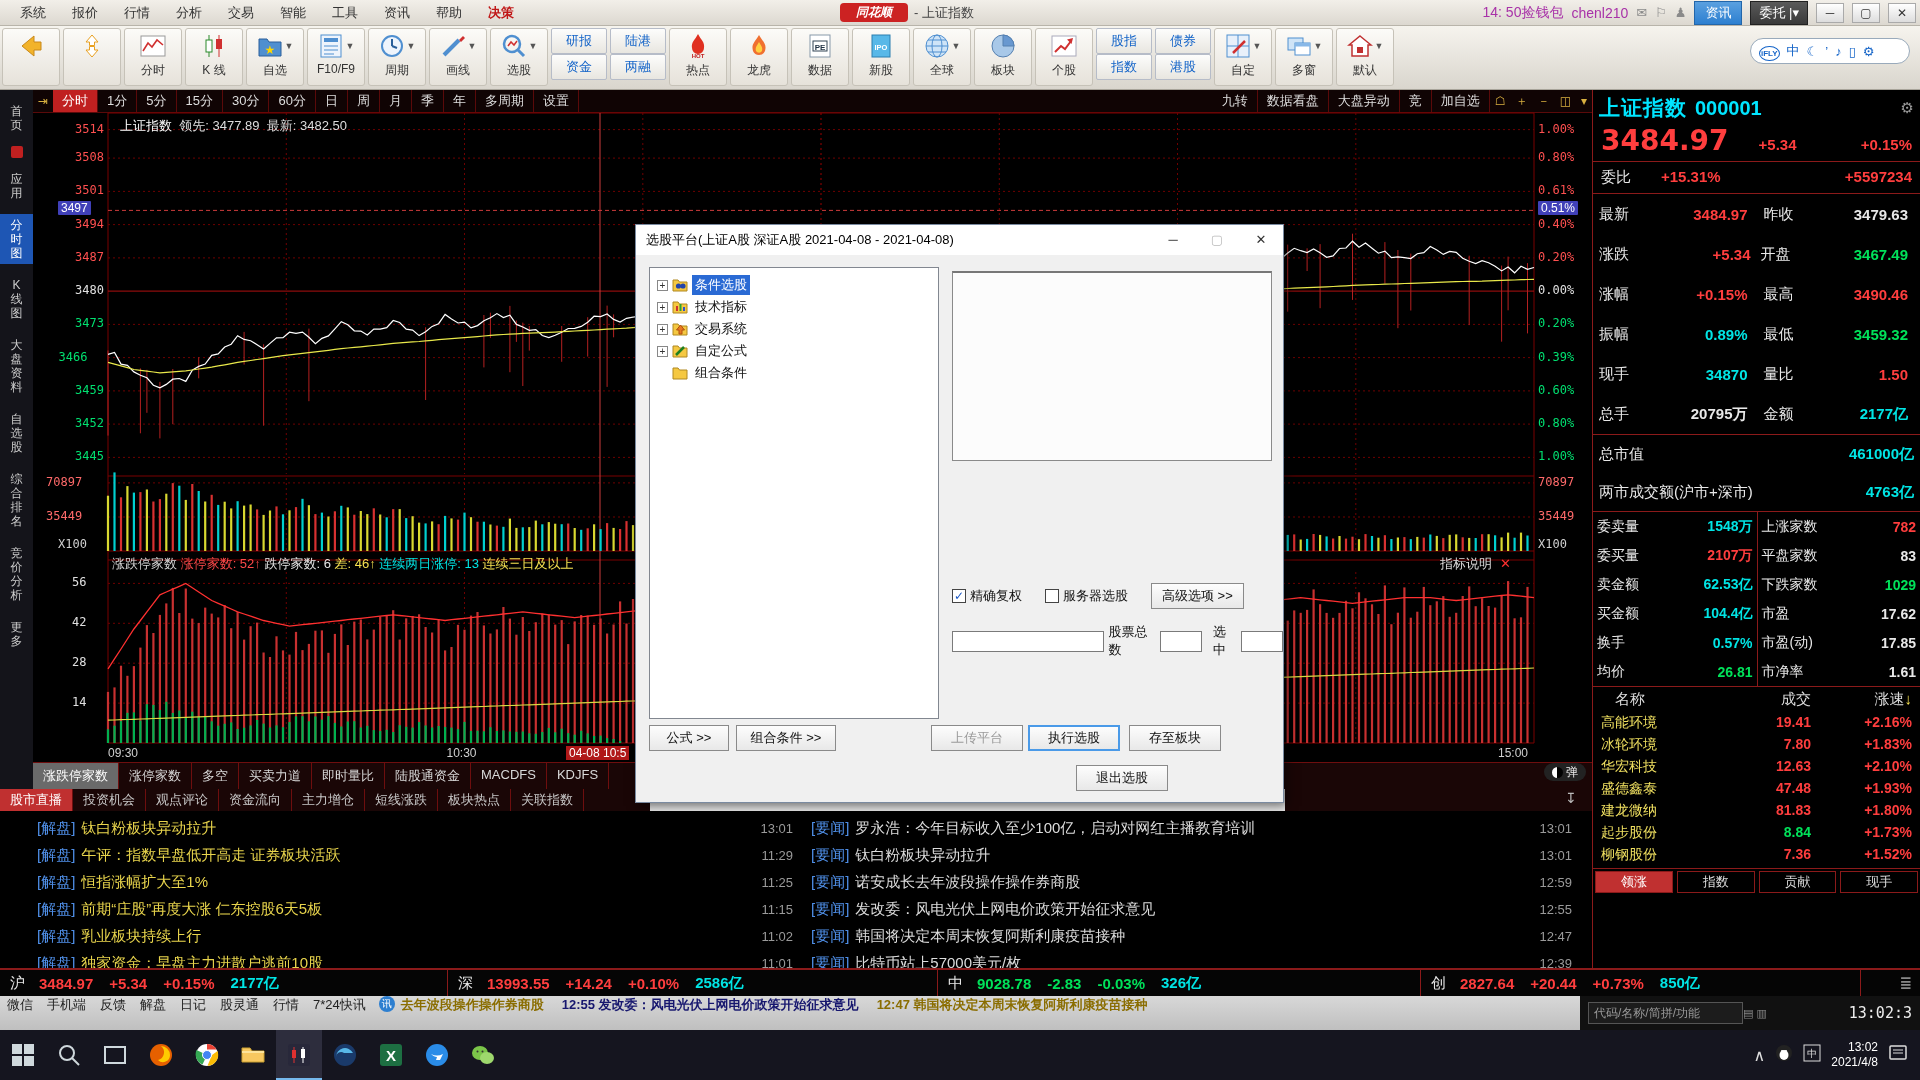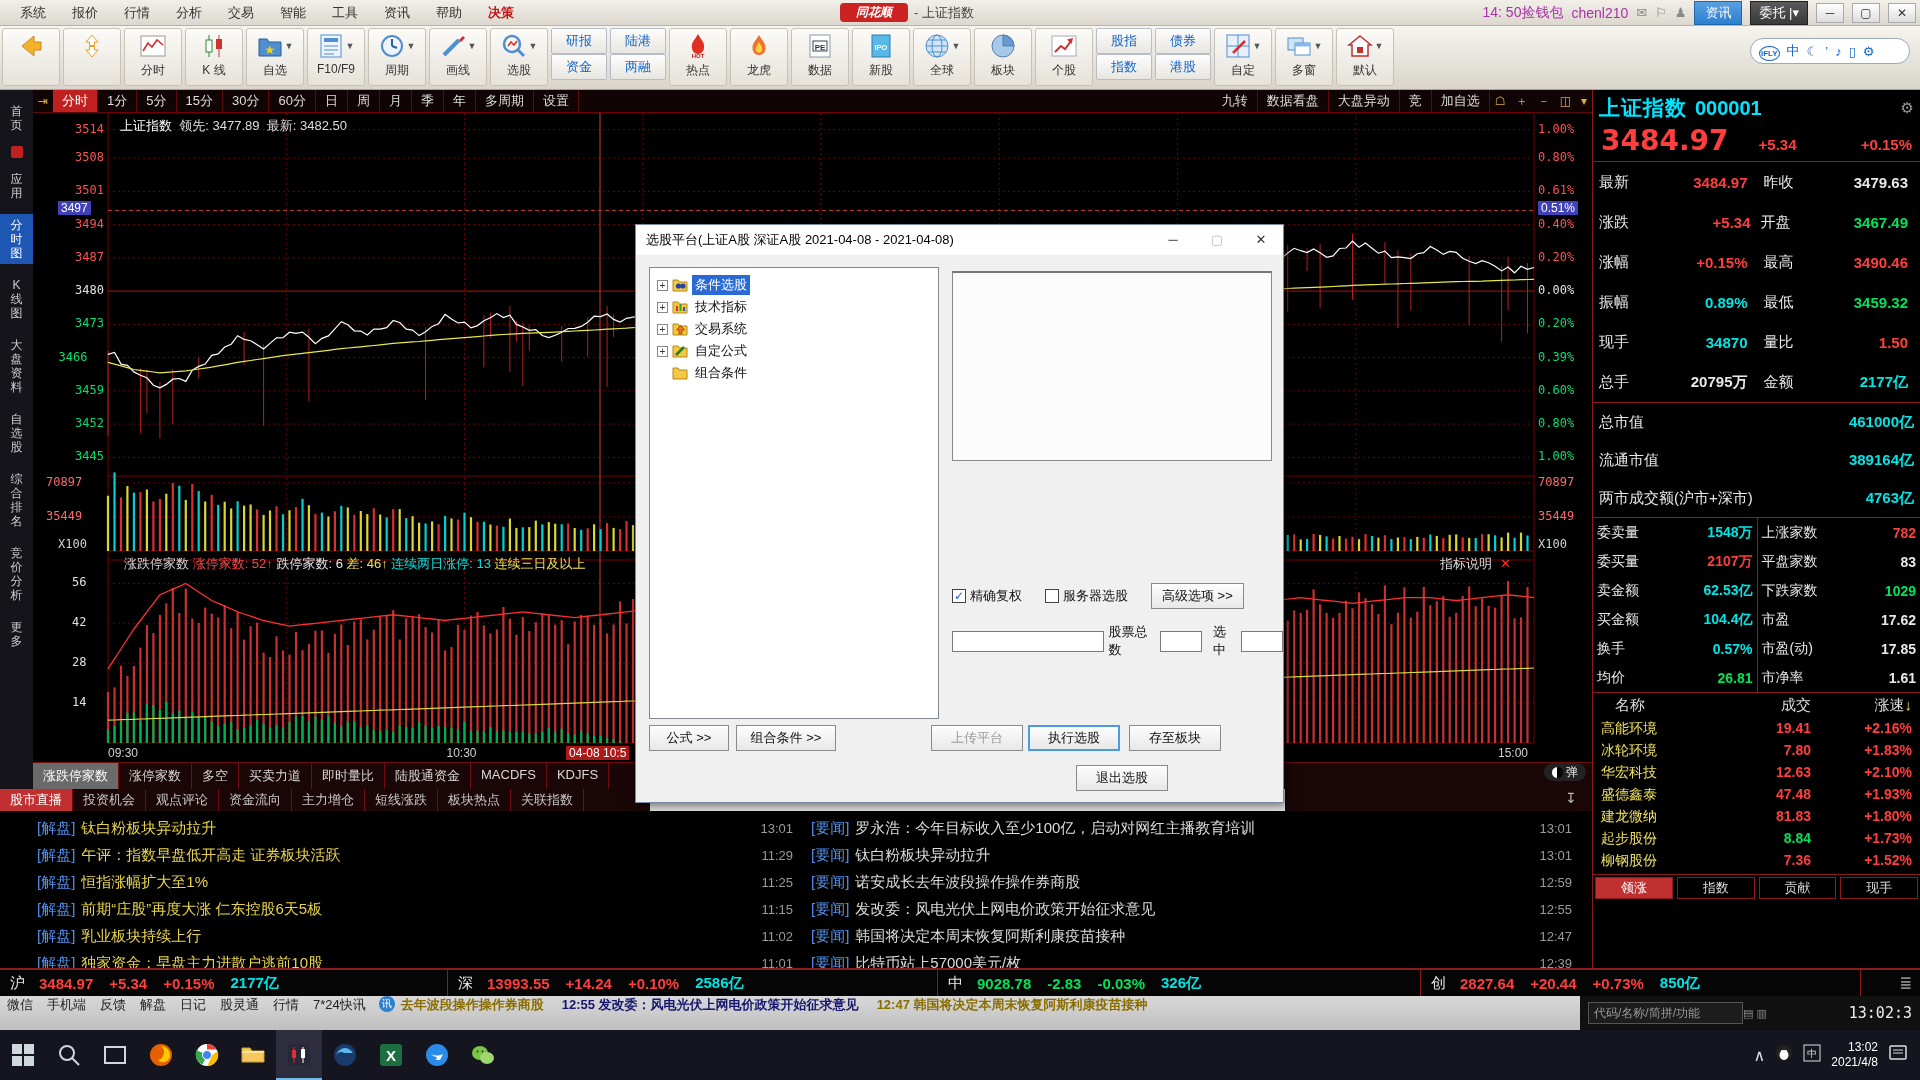--- a/index.html
+++ b/index.html
@@ -39,21 +39,21 @@
 .cb-tab{padding:2px 9px;border-right:1px solid #5a0a0a;white-space:nowrap}
 .cb-tab.active{background:#c02020;color:#fff}
 .cb-right{margin-left:auto;display:flex;align-items:center}
 .cb-ico{color:#d8b040;padding:0 5px;font-size:12px}
 
 #chart-svg{position:absolute;left:33px;top:90px;z-index:1}
 .axlab{position:absolute;font-size:12px;z-index:5;font-family:"DejaVu Sans Mono","Liberation Mono",monospace}
 .chip{position:absolute;z-index:6;font-size:12px;background:#4040b8;color:#fff;padding:0 3px;border-radius:1px}
 #chart-head{position:absolute;left:120px;top:117px;z-index:5;font-size:13px;color:#ddd}
 #chart-head b{color:#fff;font-weight:normal}
-#legend{position:absolute;left:124px;top:555px;z-index:5;font-size:13px;white-space:nowrap}
+#legend{position:absolute;left:112px;top:555px;z-index:5;font-size:13px;white-space:nowrap}
 #ind-note{position:absolute;left:1440px;top:555px;z-index:5;font-size:13px;color:#ddd}
 #ind-note span.x{color:#ff3030;margin-left:8px}
 #xaxis{position:absolute;left:0;top:745px;width:1920px;height:17px;z-index:5;font-size:12px;color:#d0d0d0}
 
 #ind-tabs{position:absolute;left:33px;top:762px;width:1559px;height:27px;background:#1a0606;border-top:1px solid #6e0e0e;display:flex;align-items:stretch;font-size:13px;color:#d8d8d8}
 .itab{padding:4px 10px;border-right:1px solid #6e0e0e;white-space:nowrap}
 .itab.active{background:#6a6a6a;color:#fff}
 #pop-pill{margin-left:auto;display:flex;align-items:center;background:#222;border-radius:10px;color:#eee;padding:0 8px;margin-right:6px;font-size:12px;height:18px;align-self:center}
 #news-tabs{position:absolute;left:0;top:789px;width:1592px;height:22px;background:#1a0606;display:flex;align-items:stretch;font-size:13px;color:#c8c8c8}
 .ntab{padding:2px 10px;border-right:1px solid #6e0e0e;white-space:nowrap}
@@ -1227,20 +1227,25 @@
     <div id="rp-title">
       <span id="rp-name">上证指数</span>
       <span id="rp-code">000001</span>
       <span id="rp-gear">⚙</span>
     </div>
     <div id="rp-price-row">
       <span id="rp-price">3484.97</span>
       <span id="rp-chg">+5.34</span>
       <span id="rp-pct">+0.15%</span>
     </div>
+    <div id="rp-weibi">
+      <span class="lab">委比</span>
+      <span class="r" style="margin-left:30px">+15.31%</span>
+      <span class="r" style="margin-left:auto">+5597234</span>
+    </div>
     <div id="rp-grid">
         <div class="qrow">
           <span class="lab">最新</span>
           <span class="val r">3484.97</span>
           <span class="lab lab2" style="margin-left:10px">昨收</span>
           <span class="val w">3479.63</span>
         </div>
         <div class="qrow">
           <span class="lab">涨跌</span>
           <span class="val r">+5.34</span>
@@ -1269,24 +1274,20 @@
           <span class="lab">总手</span>
           <span class="val w">20795万</span>
           <span class="lab lab2" style="margin-left:10px">金额</span>
           <span class="val c">2177亿</span>
         </div>
       </div>
     <div id="rp-wide" class="sep">
         <div class="wrow">
           <span class="lab">总市值</span>
           <span class="val c">461000亿</span>
-        </div>
-        <div class="wrow">
-          <span class="lab">流通市值</span>
-          <span class="val c">389164亿</span>
         </div>
         <div class="wrow">
           <span class="lab">两市成交额(沪市+深市)</span>
           <span class="val c">4763亿</span>
         </div>
       </div>
     <div id="pairs">
         <div class="pcol">
           <div class="prow">
             <span class="lab">委卖量</span>

